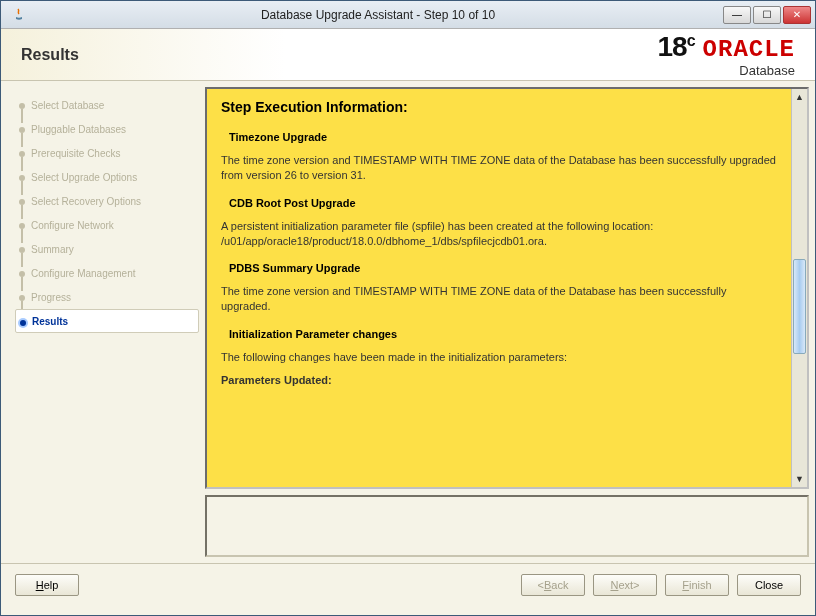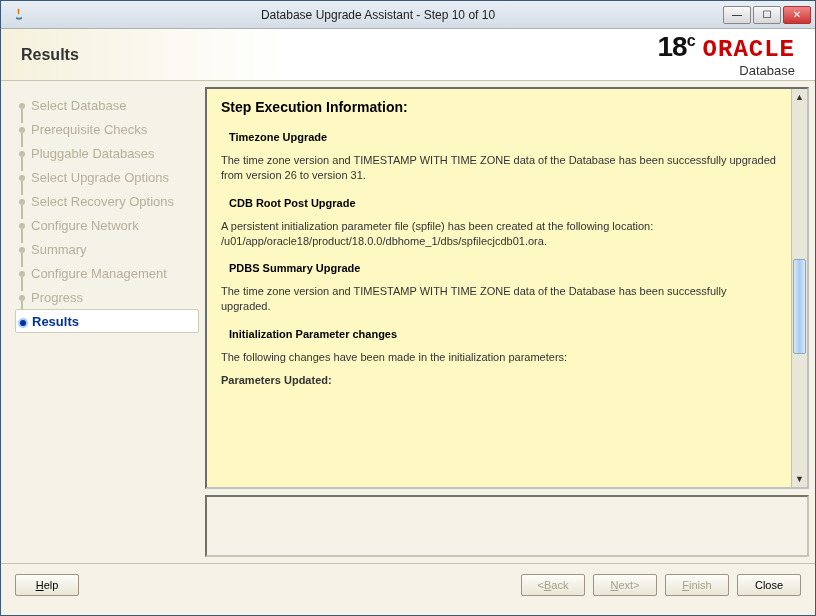--- a/index.html
+++ b/index.html
@@ -13,29 +13,29 @@
 .win-btn.close { background: linear-gradient(#e88,#c33); color: #fff; border-color: #a33; }
 .header { height: 52px; background: linear-gradient(to right, #f5f1dc 0%, #fff 35%, #fff 100%); display: flex; align-items: center; justify-content: space-between; padding: 0 20px; border-bottom: 1px solid #c8c4b0; }
 .header h1 { font-size: 16px; font-weight: bold; color: #333; font-family: Verdana, sans-serif; }
 .oracle-logo { display: flex; align-items: baseline; gap: 8px; }
 .oracle-18c { font-size: 28px; font-weight: 900; color: #111; font-family: Arial, sans-serif; letter-spacing: -1px; }
 .oracle-18c sup { font-size: 16px; vertical-align: super; }
 .oracle-red { font-size: 24px; font-weight: 900; color: #c00; font-family: Liberation Mono, monospace; letter-spacing: 1px; }
 .oracle-db { font-size: 13px; color: #333; font-family: Arial, sans-serif; display: block; text-align: right; }
 .body-area { display: flex; height: 482px; padding: 6px; gap: 6px; }
 .sidebar { width: 192px; padding: 6px 0 0 8px; }
-.step-item { display: flex; align-items: center; height: 24px; font-size: 13px; position: relative; padding-left: 16px; }
+.step-item { display: flex; align-items: center; height: 24px; font-size: 10px; position: relative; padding-left: 16px; }
 .step-item::before { content: ""; position: absolute; left: 4px; top: 10px; width: 6px; height: 6px; border-radius: 50%; background: #c4bfa8; }
 .step-item::after { content: ""; position: absolute; left: 6px; top: 16px; width: 2px; height: 14px; background: #c4bfa8; }
 .step-item:last-of-type::after{ display:none; }
 .step-item.past { color: #b5b19a; }
 .step-item.current { color: #003399; font-weight: bold; background: #fff; border:1px solid #d0ccb8; border-radius:2px; padding-left:16px; }
 .step-item.current::before { background: #003399; box-shadow: 0 0 0 2px #aaccff; }
 .main-panel { flex: 1; display: flex; flex-direction: column; gap: 6px; }
-.content-frame { flex: 1; background: #fef9c3; border: 2px inset #c0c0c0; position: relative; display: flex; }
+.content-frame { flex: 1; background: #fde047; border: 2px inset #c0c0c0; position: relative; display: flex; }
 .content-scroll { flex: 1; overflow: hidden; padding: 10px 14px; font-family: "Microsoft Sans Serif", Tahoma, sans-serif; }
 .content-scroll h2 { font-size: 14px; font-weight: bold; margin-bottom: 16px; font-family: Verdana, sans-serif; }
 .content-scroll h3 { font-size: 11px; font-weight: bold; margin: 14px 8px 10px; font-family: Liberation Sans, sans-serif; }
 .content-scroll p { font-size: 11px; color: #333; margin-bottom: 8px; line-height: 1.35; }
 .content-scroll .sub { font-size: 11px; font-weight: bold; }
 .vscroll { width: 16px; background: #e8e6d8; border-left: 1px solid #c0c0c0; display: flex; flex-direction: column; }
 .vscroll .arrow { height: 16px; background: #e8e6d8; display:flex; align-items:center; justify-content:center; font-size:9px; color:#333; }
 .vscroll .track { flex: 1; position: relative; }
 .vscroll .thumb { position: absolute; left: 1px; right: 1px; top: 42%; height: 26%; background: linear-gradient(to right,#d8e8f8,#a8ccf0,#d8e8f8); border:1px solid #8ab; border-radius:2px; }
 .lower-panel { height: 62px; background: #f5f3e7; border: 2px inset #c8c4b0; }
@@ -73,24 +73,24 @@
       </span>
     </div>
   </div>
 
   <div class="body-area">
     <div class="sidebar">
       <div class="step-item past">
           <span>Select Database</span>
         </div>
       <div class="step-item past">
-          <span>Prerequisite Checks</span>
+          <span>Pluggable Databases</span>
         </div>
       <div class="step-item past">
-          <span>Pluggable Databases</span>
+          <span>Prerequisite Checks</span>
         </div>
       <div class="step-item past">
           <span>Select Upgrade Options</span>
         </div>
       <div class="step-item past">
           <span>Select Recovery Options</span>
         </div>
       <div class="step-item past">
           <span>Configure Network</span>
         </div>

